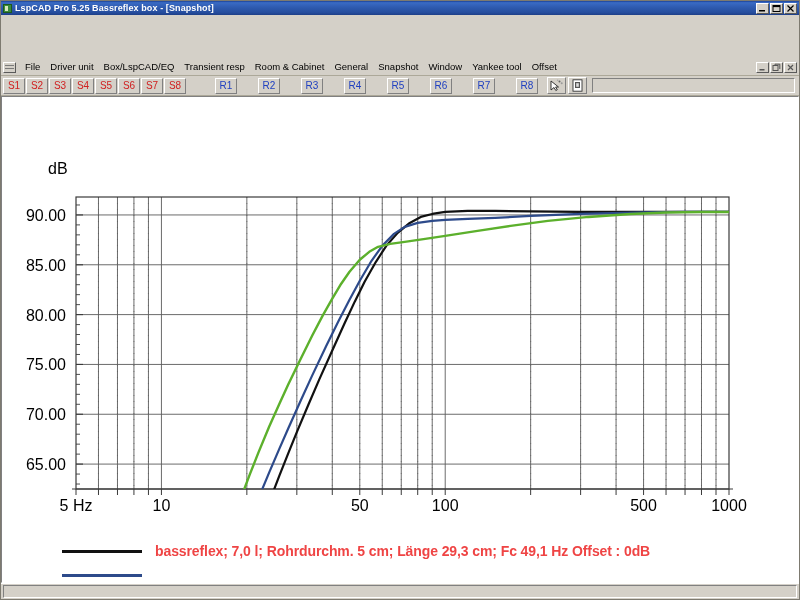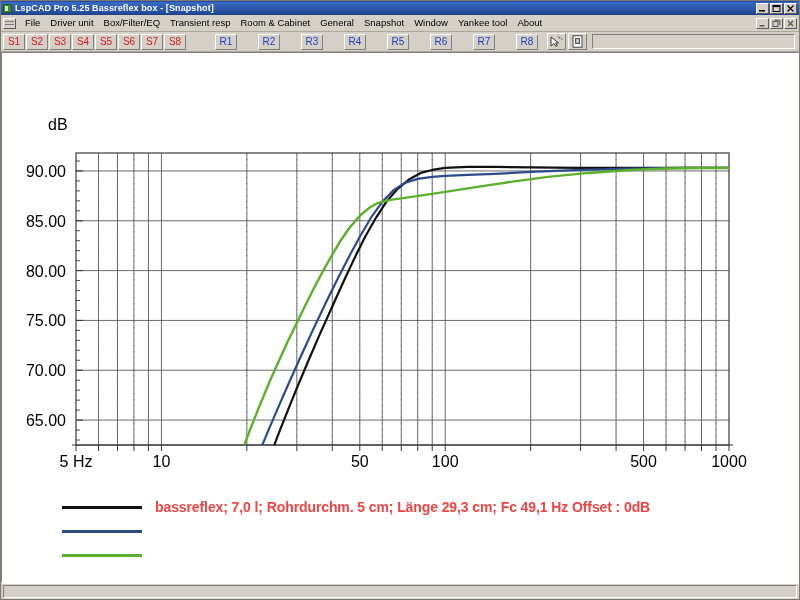--- a/index.html
+++ b/index.html
@@ -26,21 +26,21 @@
   .win-btns{margin-left:auto;display:flex;gap:1px;padding-right:1px;}
   .wbtn{width:13px;height:11px;background:#d4d0c8;border:1px solid;
     border-color:#ffffff #5a5a5a #5a5a5a #ffffff;
     font-size:7px;line-height:9px;text-align:center;color:#000;
     display:flex;align-items:center;justify-content:center;box-sizing:border-box;}
   .wbtn svg{display:block;}
 
   
   .menubar{
     height:16px;flex:0 0 16px;display:flex;align-items:center;
-    background:#d4d0c8;border-bottom:1px solid #aca899;padding-left:2px;position:relative;
+    background:#d4d0c8;border-bottom:1px solid #aca899;padding-left:2px;position:relative;margin-top:44px;
   }
   .mdi-icon{width:13px;height:11px;background:#d4d0c8;border:1px solid;
     border-color:#ffffff #5a5a5a #5a5a5a #ffffff;box-sizing:border-box;
     margin-right:4px;position:relative;}
   .mdi-icon::after{content:"";position:absolute;left:1px;top:2px;right:1px;height:2px;
     border-top:1px solid #7a7a7a;border-bottom:1px solid #7a7a7a;}
   .menu-item{font-size:9.5px;color:#000;padding:1px 5px;white-space:nowrap;line-height:12px;}
   .mdi-btns{margin-left:auto;display:flex;gap:1px;padding-right:2px;}
 
   
@@ -112,28 +112,28 @@
             <path d="M1.5 1.5 L7.5 7.5 M7.5 1.5 L1.5 7.5" stroke="#000" stroke-width="1.2"></path>
           </svg>
       </div>
     </div>
   </div>
 
   <div class="menubar">
     <div class="mdi-icon"></div>
     <div class="menu-item">File</div>
     <div class="menu-item">Driver unit</div>
-    <div class="menu-item">Box/Filter/EQ</div>
+    <div class="menu-item">Box/LspCAD/EQ</div>
     <div class="menu-item">Transient resp</div>
     <div class="menu-item">Room &amp; Cabinet</div>
     <div class="menu-item">General</div>
     <div class="menu-item">Snapshot</div>
     <div class="menu-item">Window</div>
     <div class="menu-item">Yankee tool</div>
-    <div class="menu-item">About</div>
+    <div class="menu-item">Offset</div>
     <div class="mdi-btns">
       <div class="wbtn">
         <svg width="9" height="9">
             <rect x="1.5" y="6" width="5" height="1.5" fill="#555"></rect>
           </svg>
       </div>
       <div class="wbtn">
         <svg width="9" height="9">
             <rect x="1" y="2.5" width="5" height="5" fill="none" stroke="#555" stroke-width="1"></rect>
             <path d="M3 2.5 V1.2 H7.8 V6" fill="none" stroke="#555" stroke-width="1"></path>

